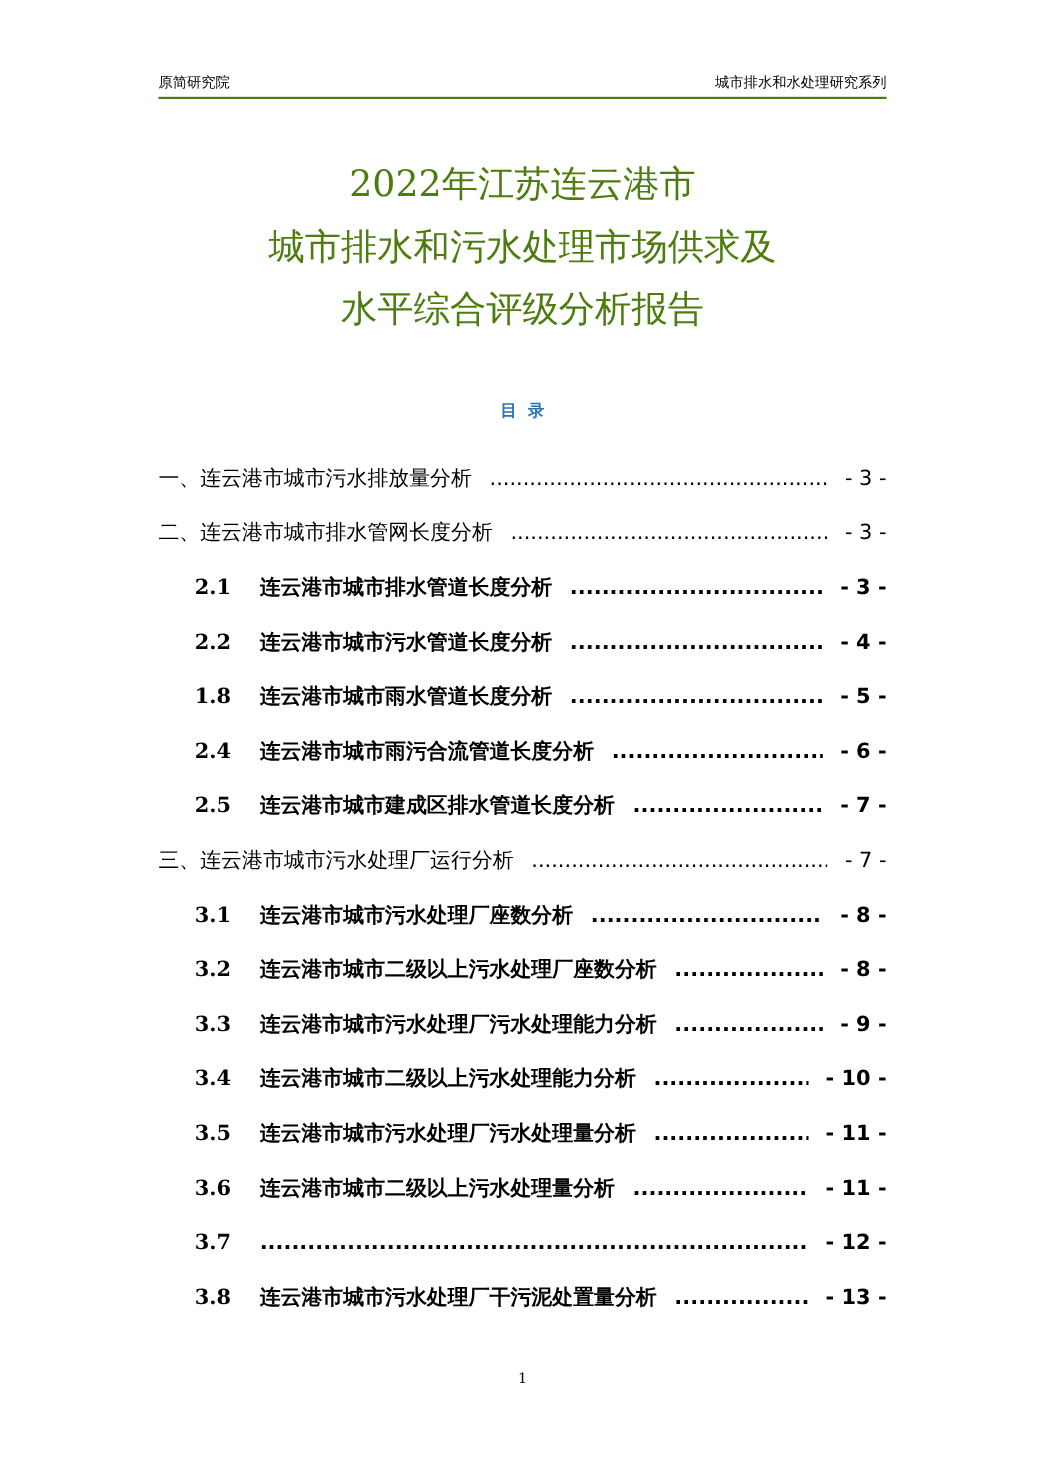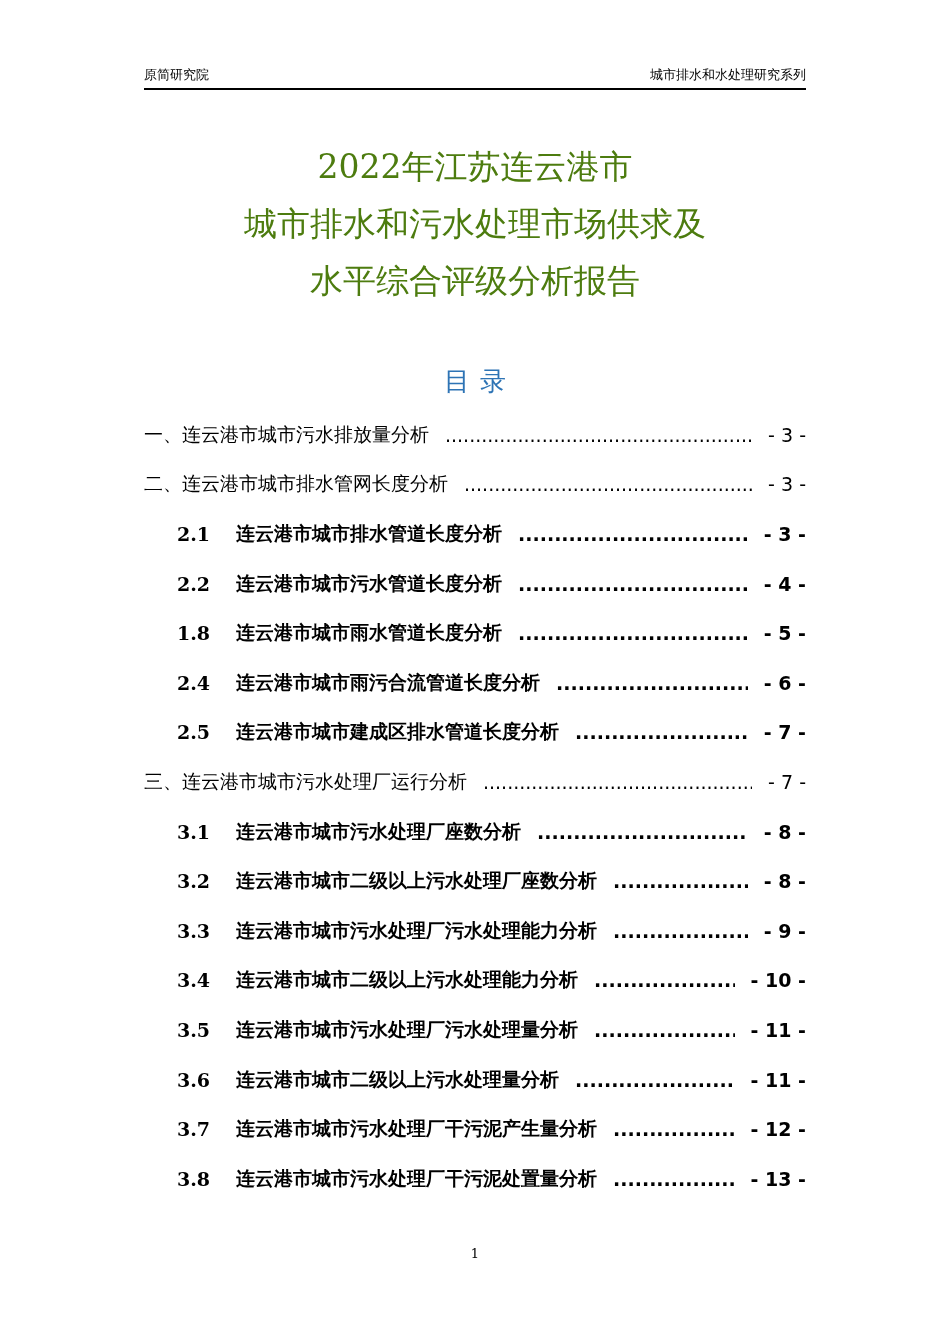--- a/index.html
+++ b/index.html
@@ -1,27 +1,27 @@
 <!DOCTYPE html>
 <html><head>
   <meta charset="utf-8">
   <style>
     html, body { margin: 0; padding: 0; background: #ffffff; }
     body { width: 950px; height: 1344px; position: relative; overflow: hidden;
            font-family: "DejaVu Sans", sans-serif; color: #000; }
     .header { position: absolute; left: 144px; right: 144px; top: 66px; height: 22px;
-              border-bottom: 2px solid #000000; font-size: 13px; line-height: 20px; font-family: Liberation Mono, monospace; }
+              border-bottom: 2px solid #4d7c0f; font-size: 13px; line-height: 20px; }
     .header .left { position: absolute; left: 0; top: 0; }
     .header .right { position: absolute; right: 0; top: 0; }
     .title { position: absolute; left: 0; right: 0; top: 138px; text-align: center;
              color: #4d7c0f; font-family: "DejaVu Serif", serif; font-size: 33px;
              line-height: 57px; }
     .title div { white-space: nowrap; }
     .toc-heading { position: absolute; left: 0; right: 0; top: 364px; text-align: center;
-                   color: #2e74b5; font-weight: normal; font-size: 26px; letter-spacing: 10px;
+                   color: #2e74b5; font-weight: bold; font-size: 15px; letter-spacing: 10px;
                    padding-left: 10px; }
     .toc { position: absolute; left: 144px; right: 144px; top: 410px; }
     .toc-row { position: relative; height: 49.6px; display: flex; align-items: center;
                font-size: 19px; white-space: nowrap; gap: 16px; }
     .toc-row.l2 { padding-left: 33px; font-weight: bold; }
     .toc-row .num { margin-right: 10px; font-family: "DejaVu Serif", serif; }
     .toc-row .label { flex: 0 0 auto; }
     .toc-row .dots { flex: 1 1 auto; overflow: hidden; height: 24px; position: relative; }
     .toc-row .dots::before { content: "................................................................................................................................................"; position: absolute; left: 0; bottom: 0; letter-spacing: 0px; font-size: 19px; line-height: 24px; }
     .toc-row .page { flex: 0 0 auto; }
@@ -121,21 +121,20 @@
       <span class="page">- 11 -</span>
     </div>
     <div class="toc-row l2">
       <span class="num">3.6</span>
       <span class="label">连云港市城市二级以上污水处理量分析</span>
       <span class="dots"></span>
       <span class="page">- 11 -</span>
     </div>
     <div class="toc-row l2">
       <span class="num">3.7</span>
-      <span class="label">连云港市城市污水处理厂干污泥产生量分析</span>
       <span class="dots"></span>
       <span class="page">- 12 -</span>
     </div>
     <div class="toc-row l2">
       <span class="num">3.8</span>
       <span class="label">连云港市城市污水处理厂干污泥处置量分析</span>
       <span class="dots"></span>
       <span class="page">- 13 -</span>
     </div>
   </div>

